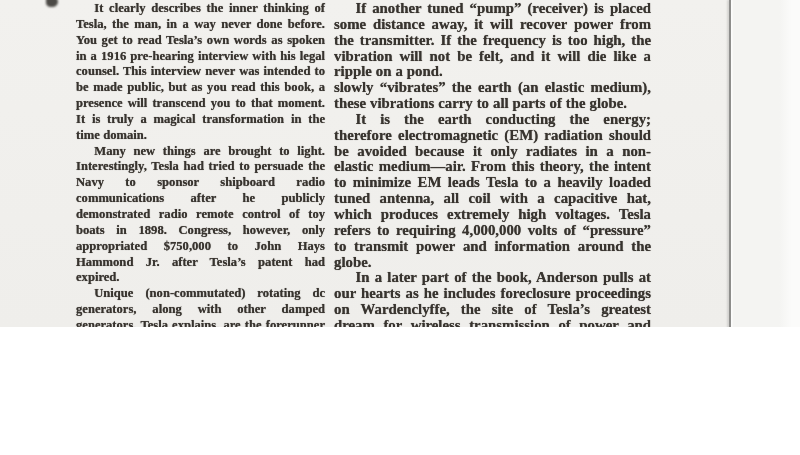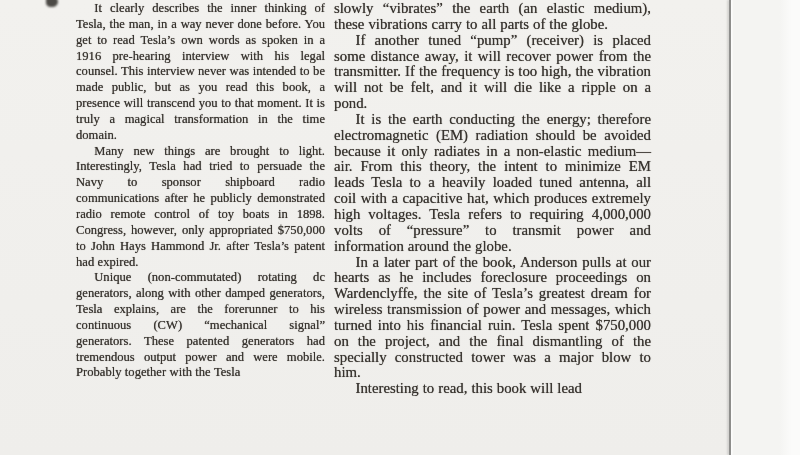--- a/index.html
+++ b/index.html
@@ -1,22 +1,23 @@
 <!DOCTYPE html>
 <html style="--paper: #f2f1ee; --paper2: #efeeeb; --ink: #38342f; --page_edge_line: #8d8d8b; --right_gutter: #f4f4f2; --far_right_strip: #fbfbfa; --corner_mark: #4c4a46;"><head>
 <meta charset="utf-8">
 <style>
   html, body { margin: 0; padding: 0; }
   .page {
     position: relative;
     width: 800px;
-    height: 455px;
+    height: 327px;
     overflow: hidden;
     background: linear-gradient(180deg, var(--paper) 0%, var(--paper2) 100%);
     font-family: "Liberation Serif", serif;
+    font-weight: bold;
   }
   .col {
     position: absolute;
     top: 1px;
     text-align: justify;
     color: var(--ink);
   }
   .col-left  { left: 76px;  width: 249px; font-size: 12.6px; line-height: 15.85px; }
   .col-right { left: 334px; width: 317px; font-size: 14.8px; line-height: 15.85px; }
   .para {
@@ -56,22 +57,22 @@
 
 <div class="page">
 
   <div class="col col-left">
     <p class="para indent">It clearly describes the inner thinking of Tesla, the man, in a way never done before. You get to read Tesla’s own words as spoken in a 1916 pre-hearing interview with his legal counsel. This interview never was intended to be made public, but as you read this book, a presence will transcend you to that moment. It is truly a magical transformation in the time domain.</p>
     <p class="para indent">Many new things are brought to light. Interestingly, Tesla had tried to persuade the Navy to sponsor shipboard radio communications after he publicly demonstrated radio remote control of toy boats in 1898. Congress, however, only appropriated $750,000 to John Hays Hammond Jr. after Tesla’s patent had expired.</p>
     <p class="para indent">Unique (non-commutated) rotating dc generators, along with other damped generators, Tesla explains, are the forerunner to his continuous (CW) “mechanical signal” generators. These patented generators had tremendous output power and were mobile. Probably together with the Tesla</p>
   </div>
 
   <div class="col col-right">
+    <p class="para indent">If another tuned “pump” (receiver) is placed some distance away, it will recover power from the transmitter. If the frequency is too high, the vibration will not be felt, and it will die like a ripple on a pond.</p>
     <p class="para">slowly “vibrates” the earth (an elastic medium), these vibrations carry to all parts of the globe.</p>
-    <p class="para indent">If another tuned “pump” (receiver) is placed some distance away, it will recover power from the transmitter. If the frequency is too high, the vibration will not be felt, and it will die like a ripple on a pond.</p>
     <p class="para indent">It is the earth conducting the energy; therefore electromagnetic (EM) radiation should be avoided because it only radiates in a non-elastic medium—air. From this theory, the intent to minimize EM leads Tesla to a heavily loaded tuned antenna, all coil with a capacitive hat, which produces extremely high voltages. Tesla refers to requiring 4,000,000 volts of “pressure” to transmit power and information around the globe.</p>
     <p class="para indent">In a later part of the book, Anderson pulls at our hearts as he includes foreclosure proceedings on Wardenclyffe, the site of Tesla’s greatest dream for wireless transmission of power and messages, which turned into his financial ruin. Tesla spent $750,000 on the project, and the final dismantling of the specially constructed tower was a major blow to him.</p>
     <p class="para indent">Interesting to read, this book will lead</p>
   </div>
 
   <div class="right-gutter"></div>
   <div class="page-edge-line"></div>
   <div class="corner-mark"></div>
 
 </div>

